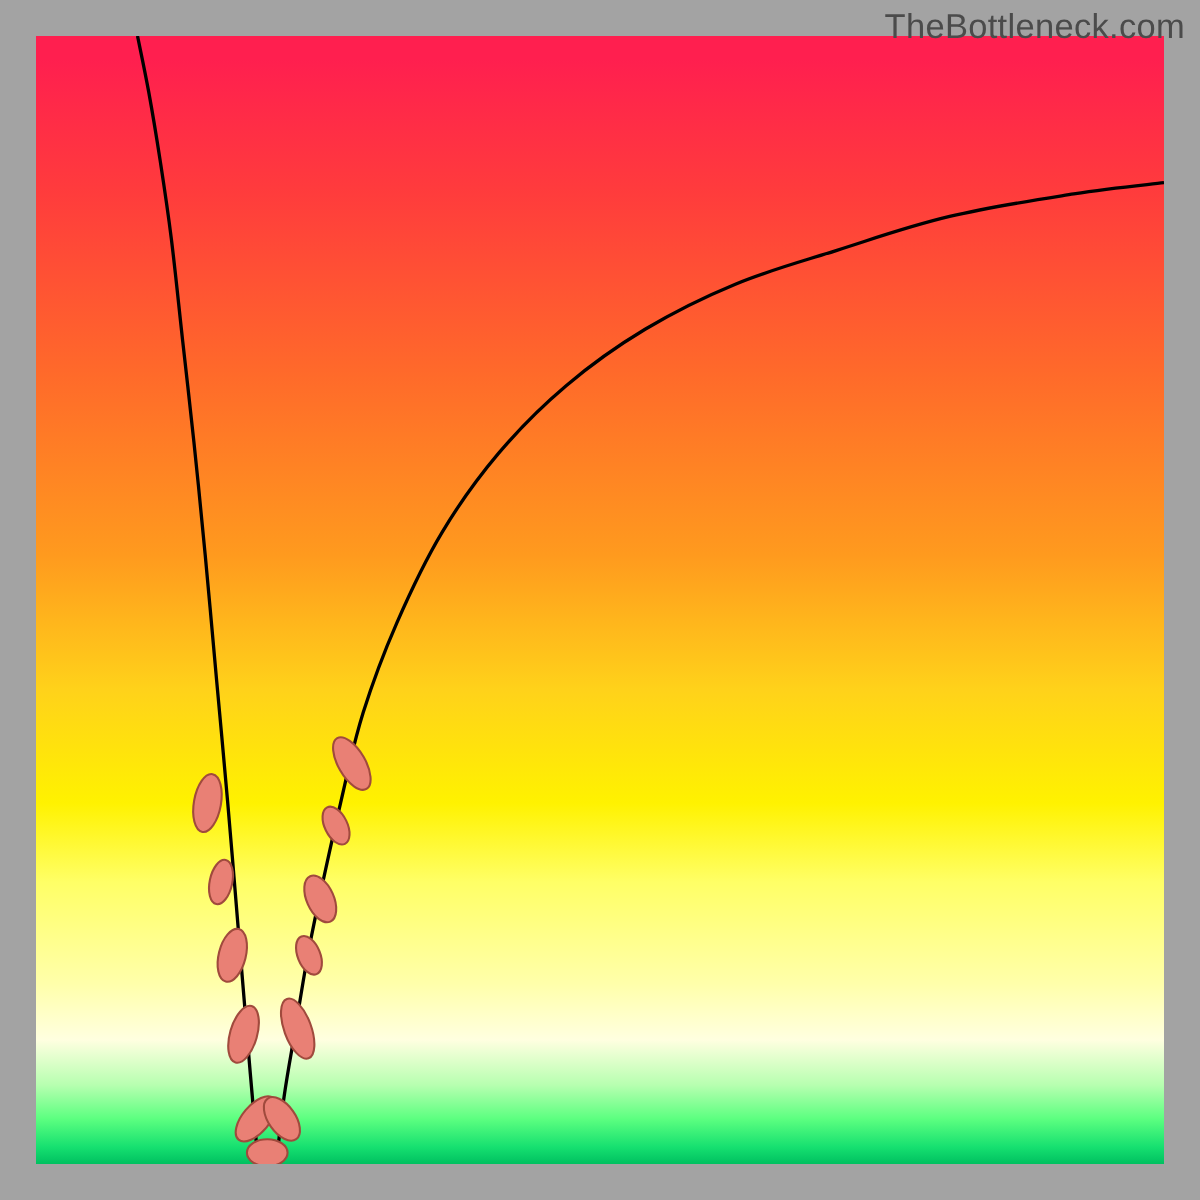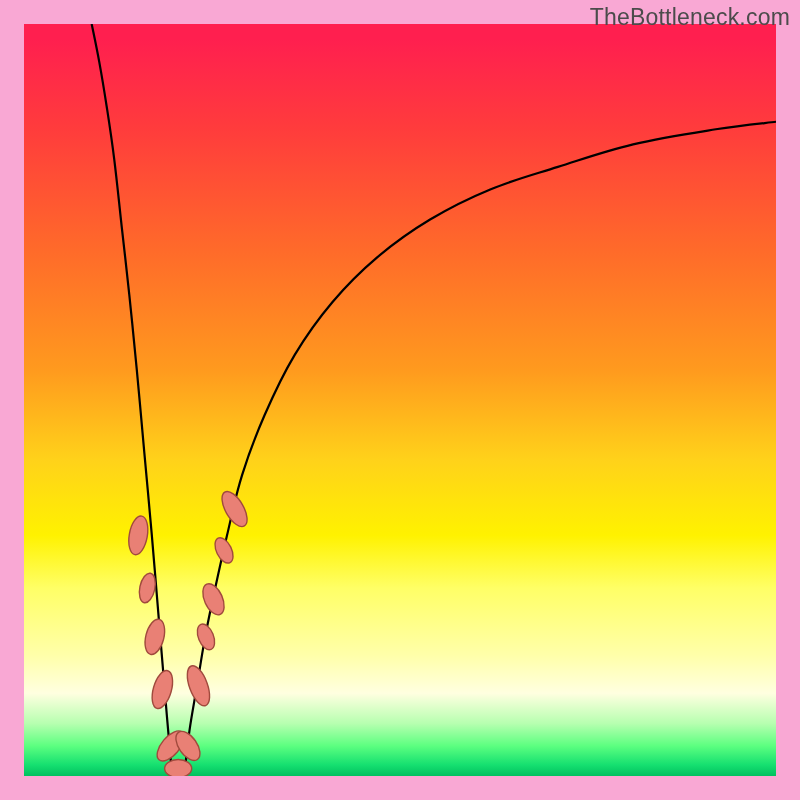--- a/index.html
+++ b/index.html
@@ -8,21 +8,21 @@
     width: 800px;
     height: 800px;
     overflow: hidden;
     background: #000;
     font-family: Arial, Helvetica, sans-serif;
   }
   .frame {
     position: relative;
     width: 800px;
     height: 800px;
-    background: #f9a8d4;
+    background: #a3a3a3;
   }
   .plot-area {
     position: absolute;
     left: 24px;
     top: 24px;
     width: 752px;
     height: 752px;
     background: linear-gradient(
       to bottom,
       #ff1f4f 0%,

